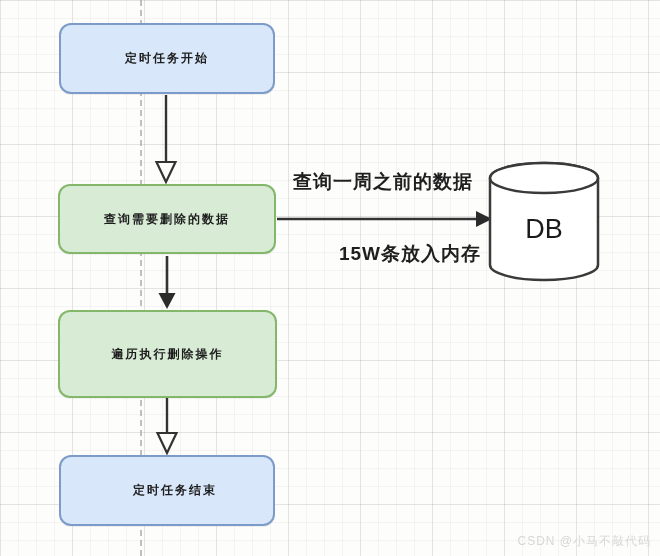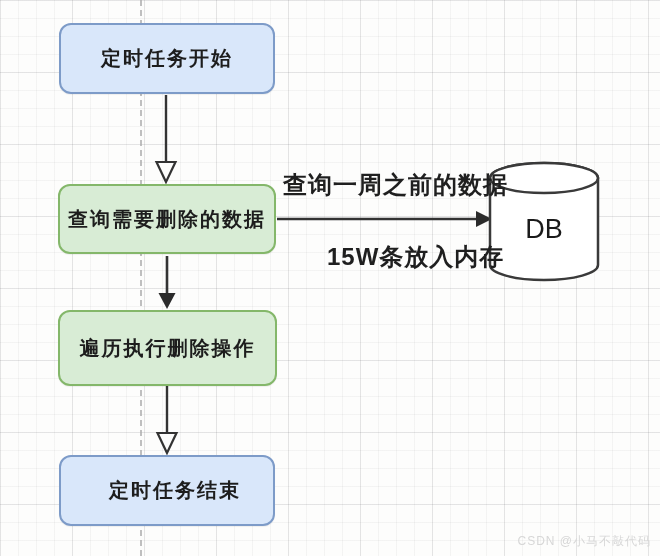--- a/index.html
+++ b/index.html
@@ -35,45 +35,45 @@
     width: 660px; height: 556px;
   }
 
   .node {
     position: absolute;
     box-sizing: border-box;
     border-radius: 12px;
     display: flex;
     align-items: center;
     justify-content: center;
-    font-size: 20px;
+    font-size: 12px;
     font-weight: bold;
     letter-spacing: 2px;
     color: #1d1d1d;
     text-align: center;
     box-shadow: 0 1px 1px rgba(0,0,0,0.06);
   }
   .node.blue {
     background: var(--blue-fill, #d9e7fa);
     border: 2px solid var(--blue-border, #7d9bc8);
   }
   .node.green {
     background: var(--green-fill, #d8ecd5);
     border: 2px solid var(--green-border, #84b76a);
     justify-content: center;
   }
 
   .node-start  { left: 59px; top: 23px;  width: 216px; height: 71px; }
   .node-query  { left: 58px; top: 184px; width: 218px; height: 70px; }
-  .node-delete { left: 58px; top: 310px; width: 219px; height: 76px; font-family: Liberation Mono, monospace; }
+  .node-delete { left: 58px; top: 310px; width: 219px; height: 88px; font-family: Liberation Mono, monospace; }
   .node-end    { left: 59px; top: 455px; width: 216px; height: 71px; padding-left: 16px; }
 
   .edge-label {
     position: absolute;
-    font-size: 24px;
+    font-size: 19px;
     font-weight: bold;
     letter-spacing: 1px;
     color: #1f1f1f;
     text-align: center;
     white-space: nowrap;
   }
   .edge-label.top    { left: 283px; top: 169px; width: 200px; }
   .edge-label.bottom { left: 288px; top: 241px; width: 166px; padding-left: 39px; }
 
   .watermark {

